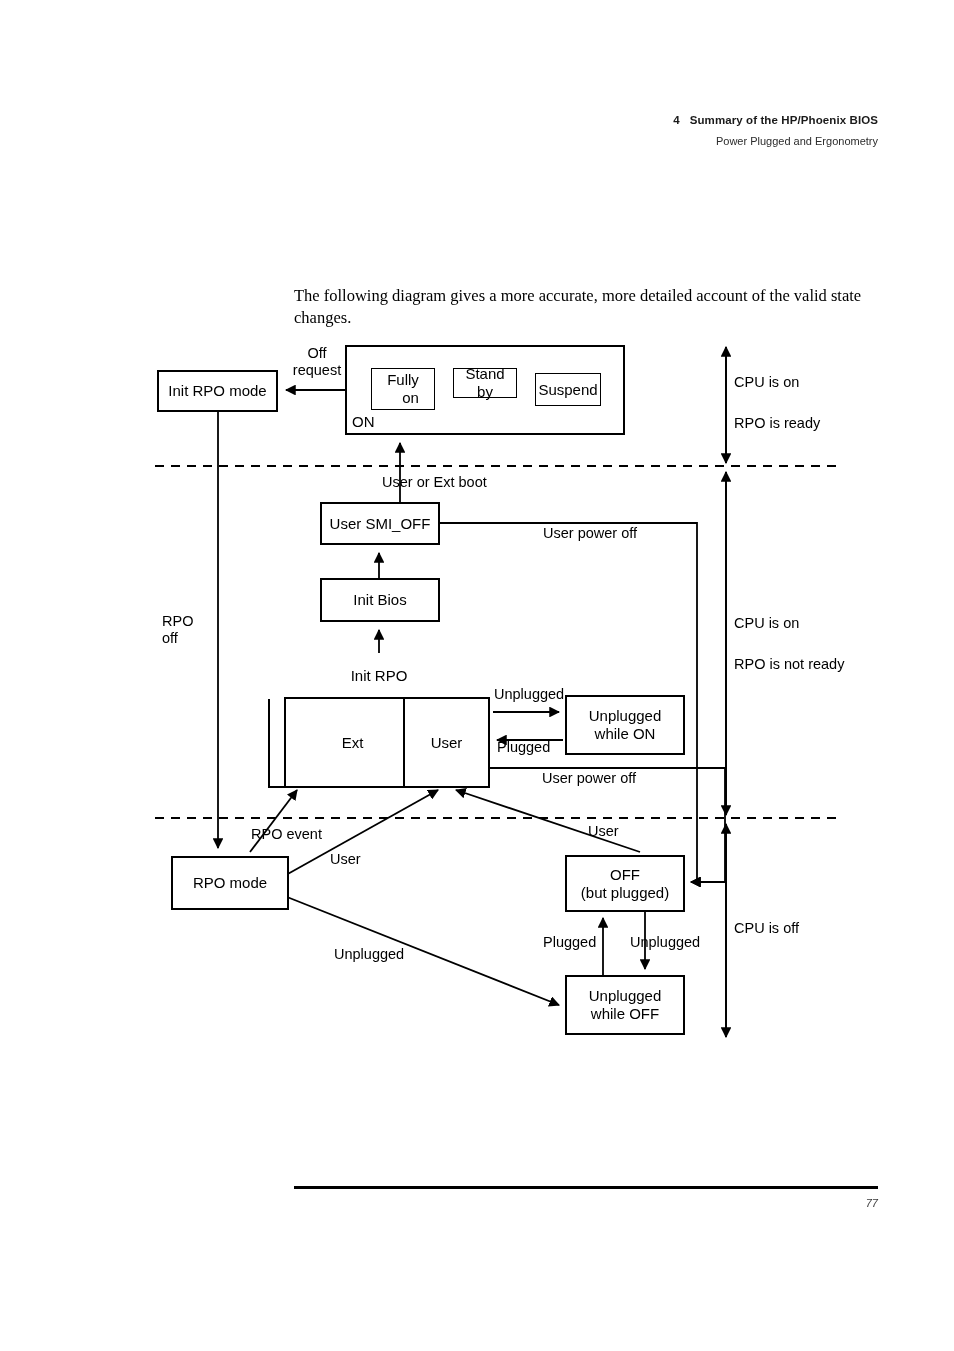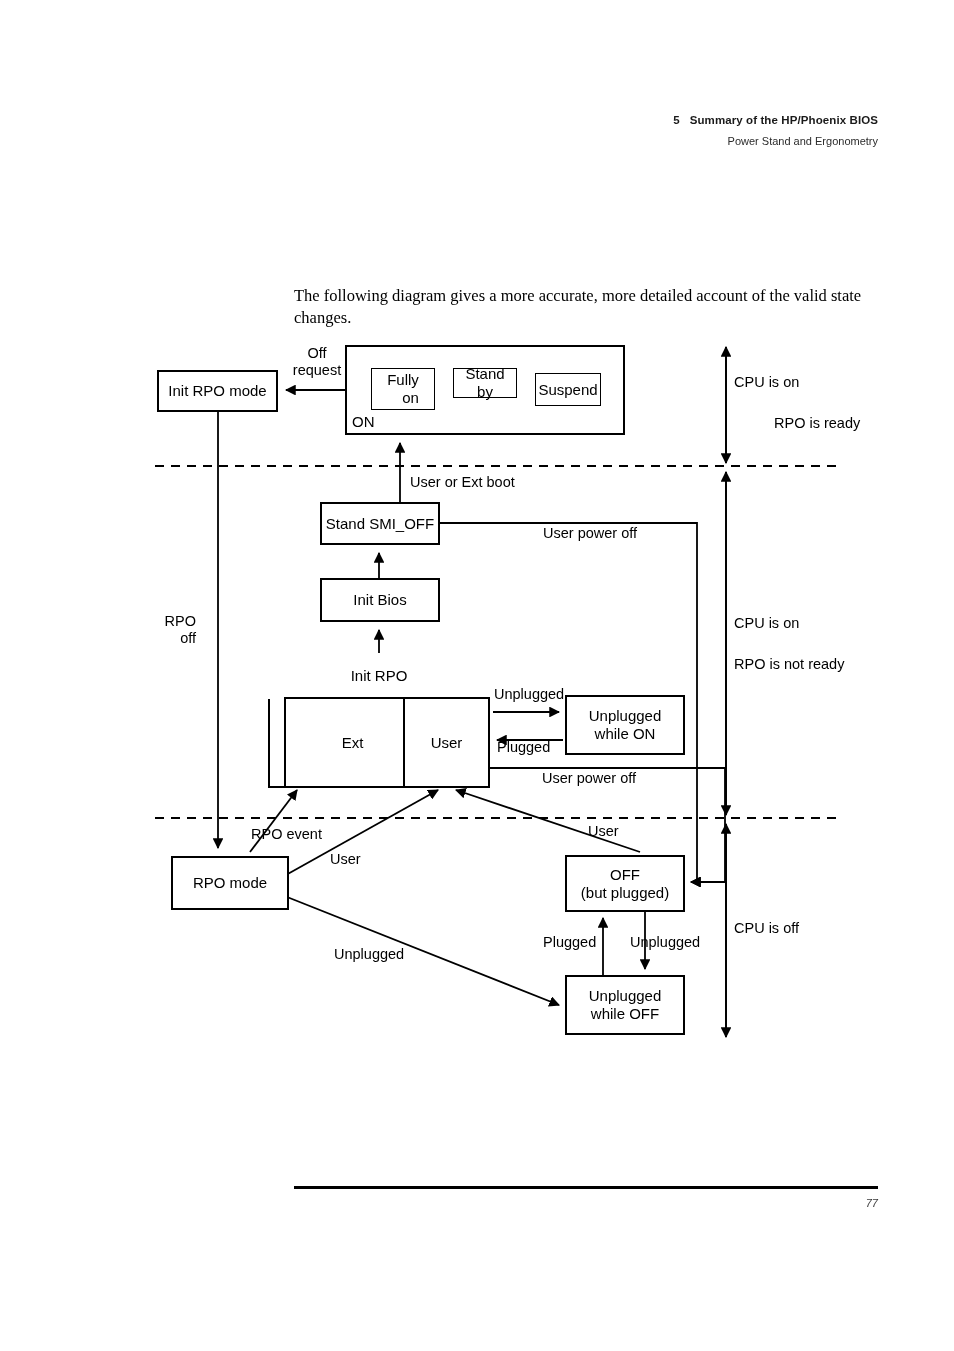--- a/index.html
+++ b/index.html
@@ -136,22 +136,22 @@
     font-family: "Liberation Sans", sans-serif;
     font-style: italic;
     font-size: 11px;
     color: #3a3a3a;
   }
 </style>
 </head>
 <body>
 
 <div id="page-header">
-  <div class="chapter-line">5   Summary of the HP/Phoenix BIOS</div>
-  <div class="subtitle-line">Power Stand and Ergonometry</div>
+  <div class="chapter-line">4   Summary of the HP/Phoenix BIOS</div>
+  <div class="subtitle-line">Power Plugged and Ergonometry</div>
 </div>
 
 <p id="intro-paragraph">The following diagram gives a more accurate, more detailed account of the valid state changes.</p>
 
 <div id="diagram">
 
   <svg id="diagram-svg" width="954" height="1351" viewBox="0 0 954 1351">
     <defs>
       <marker id="arrowEnd" viewBox="0 0 10 10" refX="9" refY="5" markerWidth="6" markerHeight="6" orient="auto-start-reverse">
         <path d="M 0 0 L 10 5 L 0 10 z" fill="#000"></path>
@@ -208,21 +208,21 @@
 
   <div class="node-group" style="left:345px; top:345px; width:280px; height:90px;"></div>
   <div class="group-label" style="left:352px; top:414px;">ON</div>
 
   <div class="node thin" style="left:371px; top:368px; width:64px; height:42px;text-align:right;">Fully
 on</div>
   <div class="node thin" style="left:453px; top:368px; width:64px; height:30px;">Stand
 by</div>
   <div class="node thin" style="left:535px; top:373px; width:66px; height:33px;">Suspend</div>
 
-  <div class="node" style="left:320px; top:502px; width:120px; height:43px;">Stand SMI_OFF</div>
+  <div class="node" style="left:320px; top:502px; width:120px; height:43px;">User SMI_OFF</div>
 
   <div class="node" style="left:320px; top:578px; width:120px; height:44px;">Init Bios</div>
 
   <div class="node-group" style="left:268px; top:653px; width:222px; height:135px;"></div>
   <div class="node" style="left:268px; top:653px; width:222px; height:46px; border:none;">Init RPO</div>
   <div class="node" style="left:268px; top:697px; width:137px; height:91px; border-width:2.5px;margin-left:16px;">Ext</div>
   <div class="node" style="left:403px; top:697px; width:87px; height:91px; border-width:2.5px;">User</div>
 
   <div class="node" style="left:565px; top:695px; width:120px; height:60px;">Unplugged
 while ON</div>
@@ -231,47 +231,47 @@
 
   <div class="node" style="left:565px; top:855px; width:120px; height:57px;">OFF
 (but plugged)</div>
 
   <div class="node" style="left:565px; top:975px; width:120px; height:60px;">Unplugged
 while OFF</div>
 
   <div class="edge-label" style="left:286px; top:345px; width:62px; text-align:center;">Off
 request</div>
 
-  <div class="edge-label" style="left:410px; top:474px;">User or Ext boot</div>
+  <div class="edge-label" style="left:382px; top:474px;">User or Ext boot</div>
 
   <div class="edge-label" style="left:543px; top:525px;">User power off</div>
 
   <div class="edge-label" style="left:494px; top:686px;">Unplugged</div>
 
   <div class="edge-label" style="left:497px; top:739px;">Plugged</div>
 
   <div class="edge-label" style="left:542px; top:770px;">User power off</div>
 
-  <div class="edge-label" style="left:148px; top:613px; width:48px; text-align:right;">RPO
+  <div class="edge-label" style="left:162px; top:613px; width:48px; text-align:left;">RPO
 off</div>
 
   <div class="edge-label" style="left:251px; top:826px;">RPO event</div>
 
   <div class="edge-label" style="left:330px; top:851px;">User</div>
 
   <div class="edge-label" style="left:588px; top:823px;">User</div>
 
   <div class="edge-label" style="left:334px; top:946px;">Unplugged</div>
 
   <div class="edge-label" style="left:543px; top:934px;">Plugged</div>
 
   <div class="edge-label" style="left:630px; top:934px;">Unplugged</div>
 
   <div class="zone-label" style="left:734px; top:374px;">CPU is on</div>
-  <div class="zone-label" style="left:734px; top:415px;margin-left:40px;">RPO is ready</div>
+  <div class="zone-label" style="left:734px; top:415px;">RPO is ready</div>
 
   <div class="zone-label" style="left:734px; top:615px;">CPU is on</div>
   <div class="zone-label" style="left:734px; top:656px;">RPO is not ready</div>
 
   <div class="zone-label" style="left:734px; top:920px;">CPU is off</div>
 </div>
 
 <div id="footer-rule"></div>
 <div id="page-number">77</div>
 

